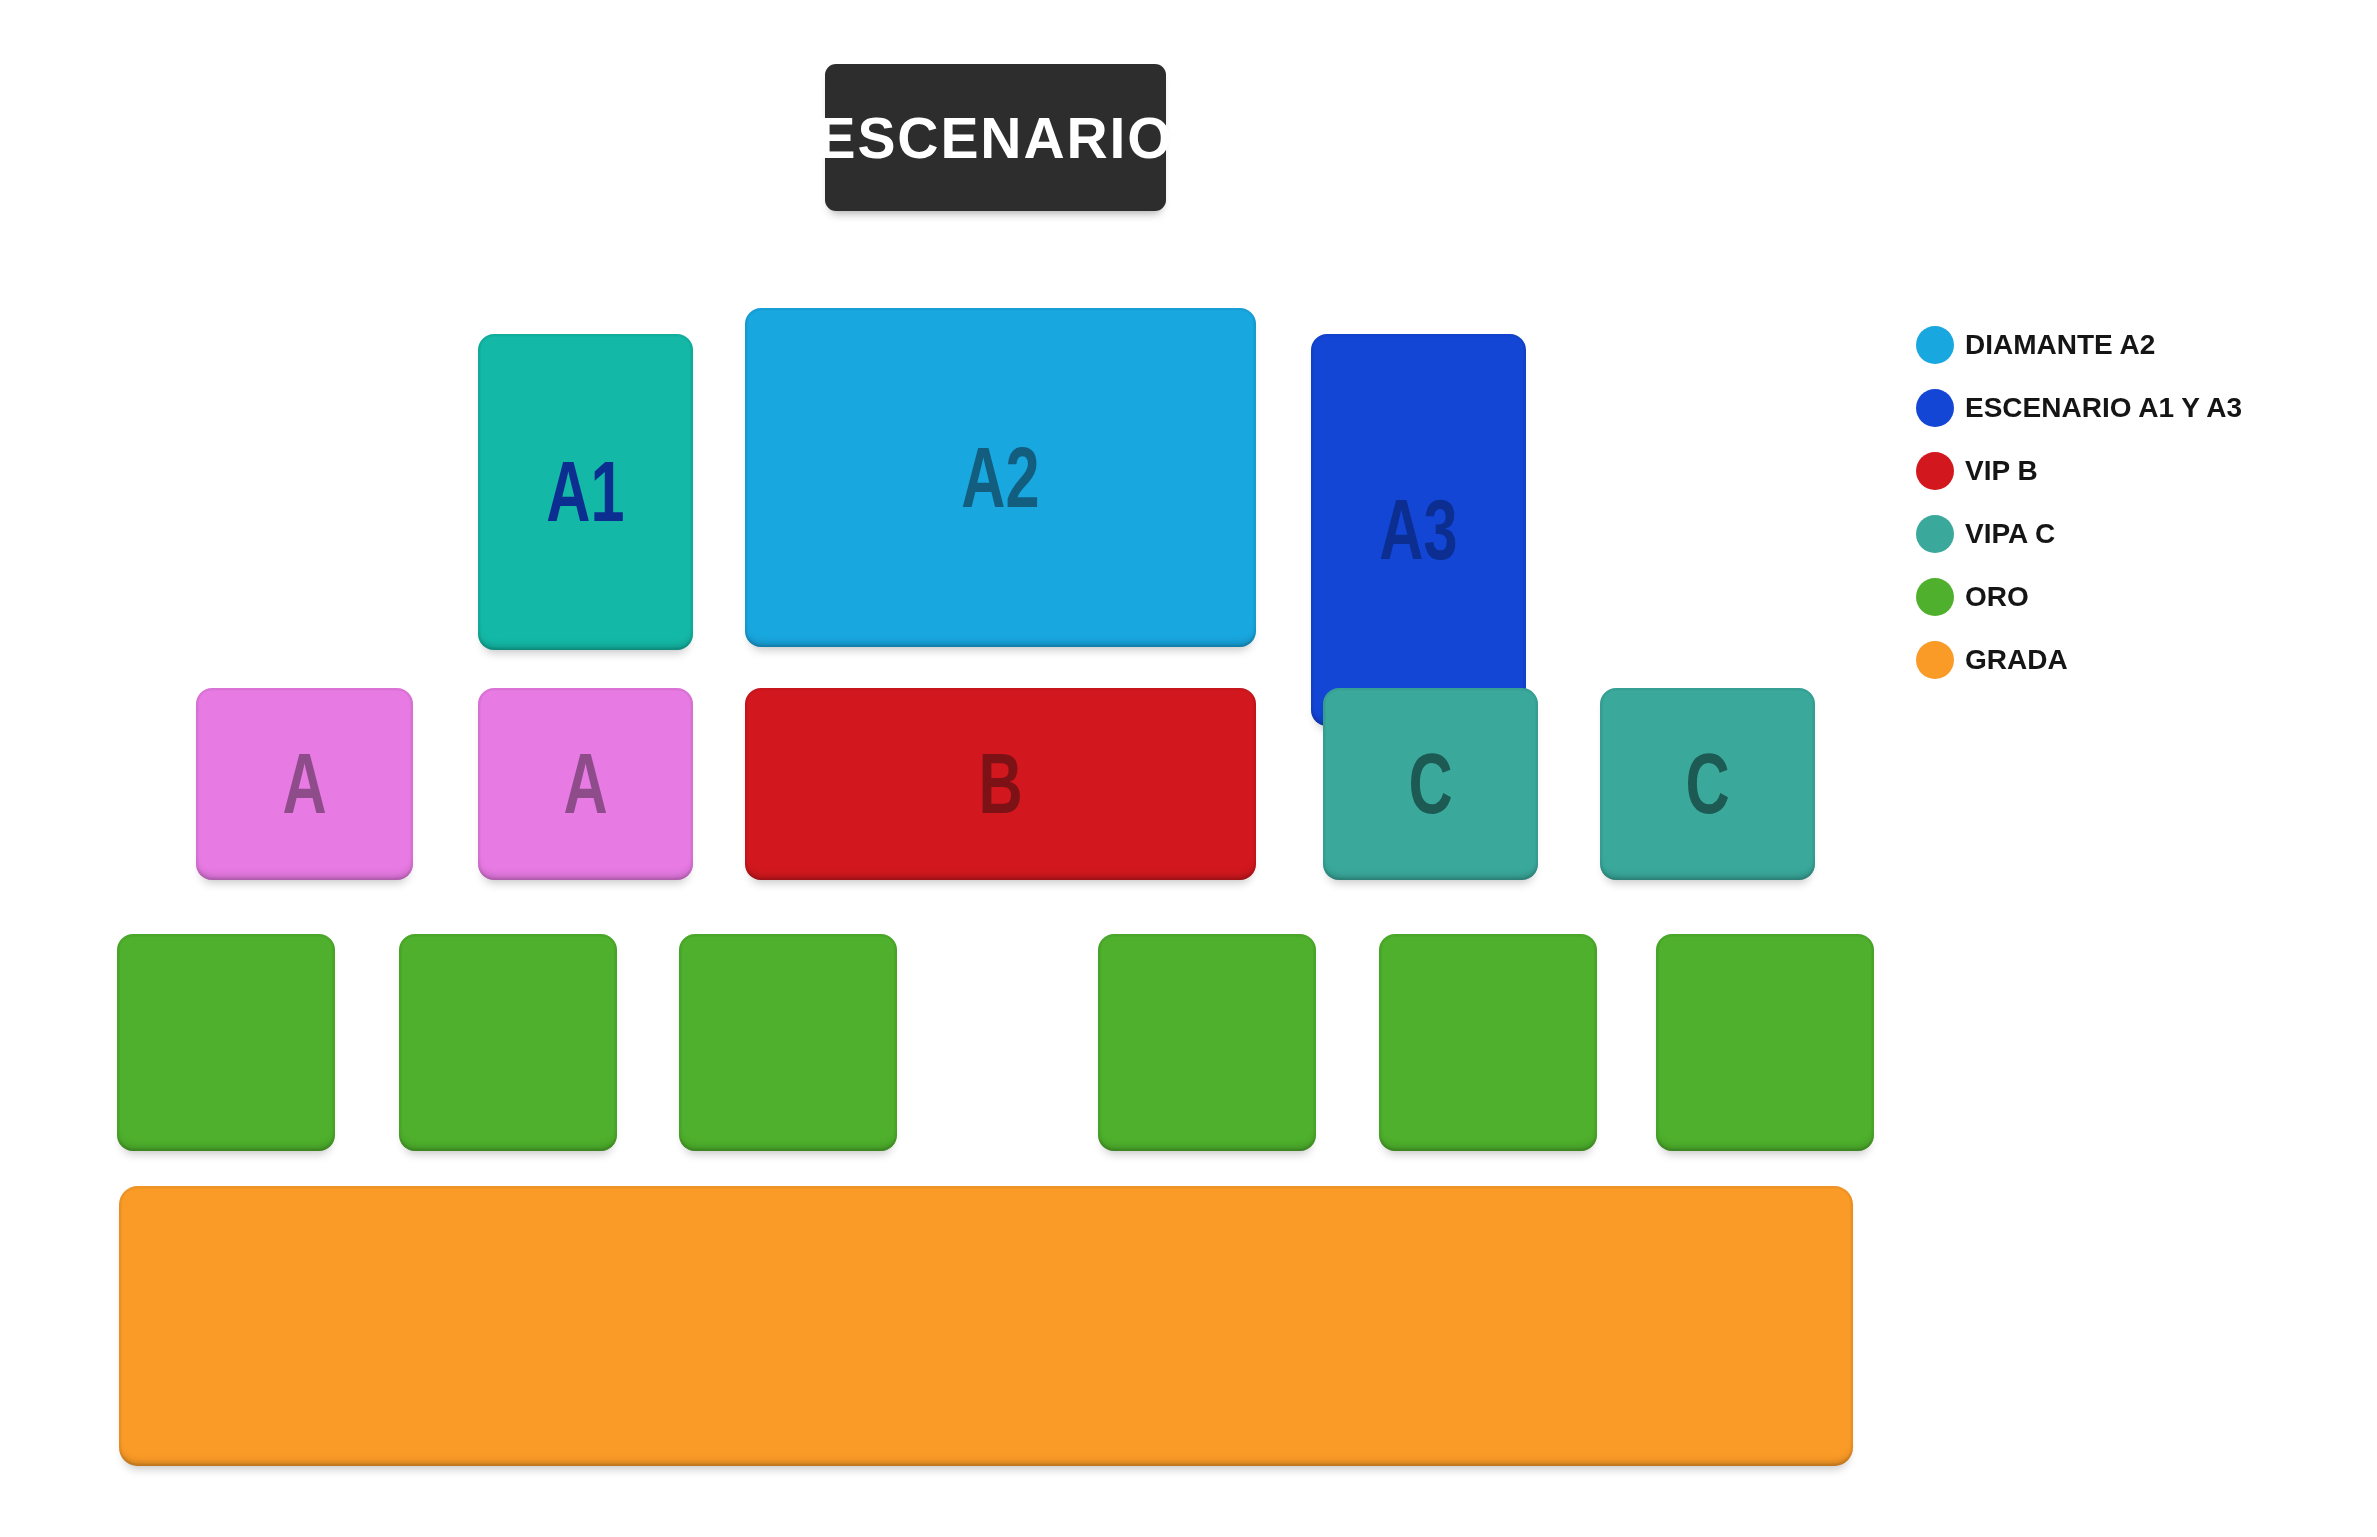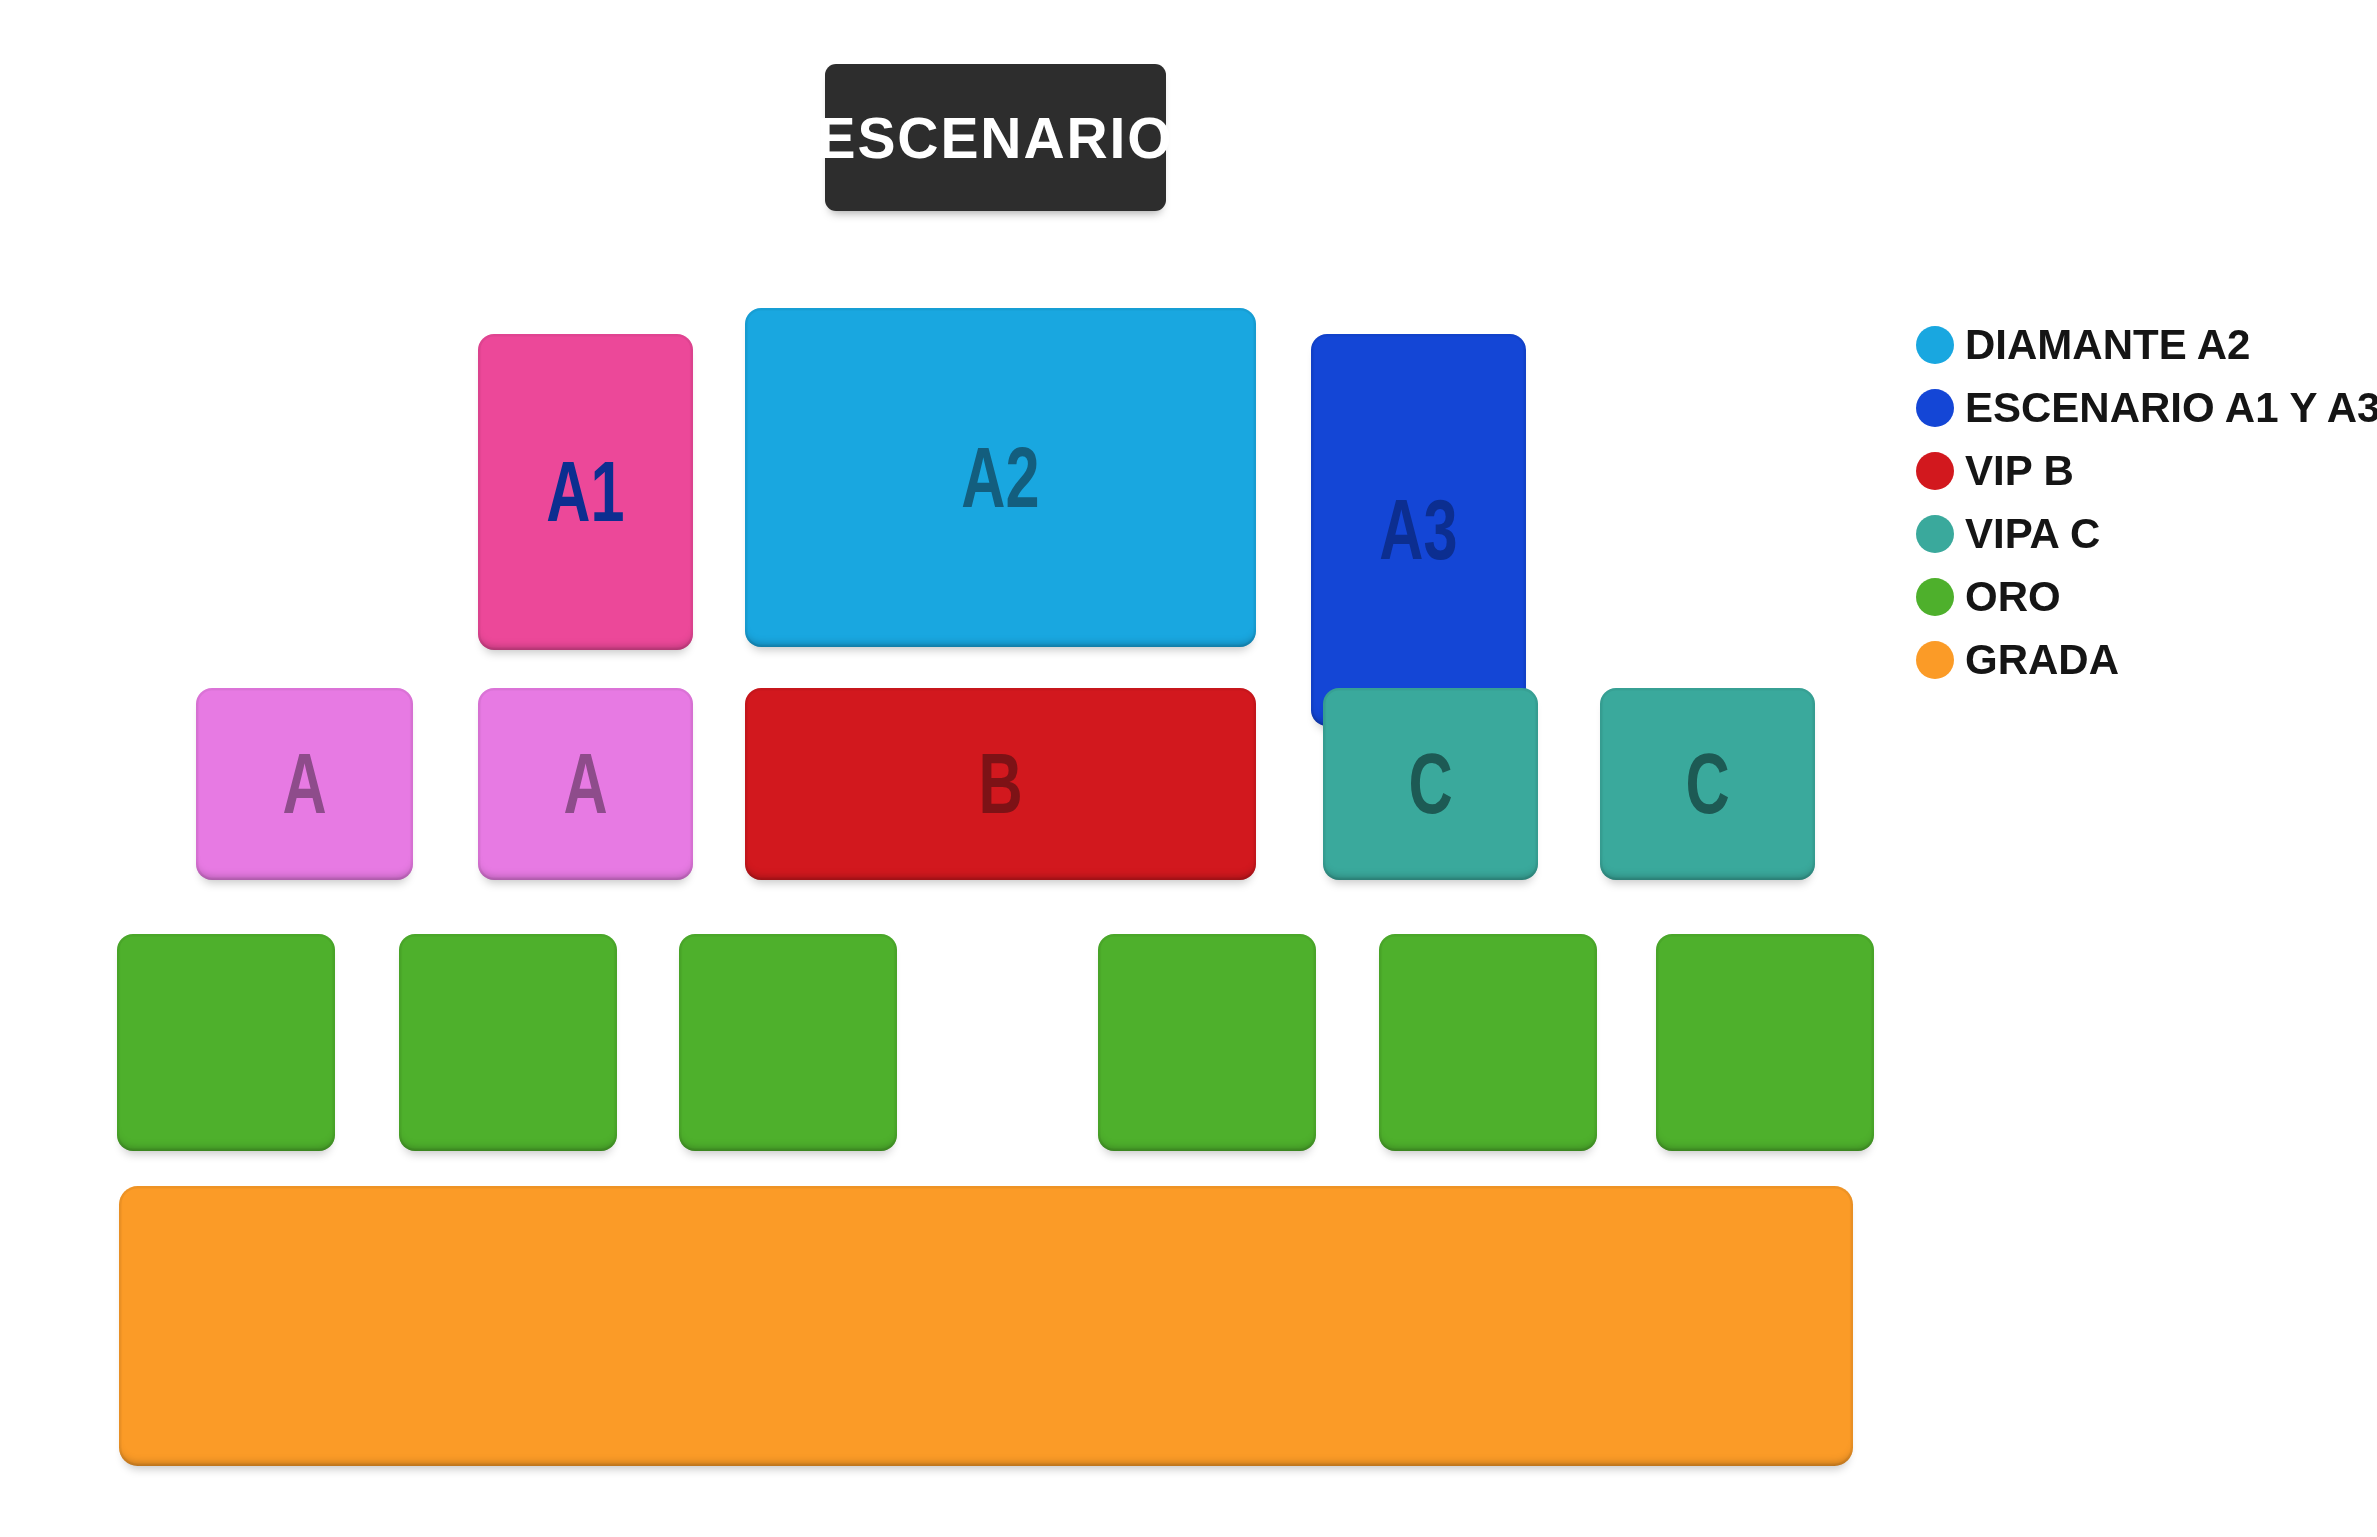--- a/index.html
+++ b/index.html
@@ -90,37 +90,37 @@
     height: 63px;
     display: flex; align-items: center;
     gap: 11px;
   }
   .legend-dot {
     width: 38px; height: 38px;
     border-radius: 50%;
     flex: 0 0 auto;
   }
   .legend-label {
-    font-size: 42px;
+    font-size: 28px;
     font-weight: 600;
     color: #151515;
     white-space: nowrap;
     text-align: right;
   }
 </style>
 </head>
 <body>
 
 <div class="canvas">
 
   <div class="stage">
     <span>ESCENARIO</span>
   </div>
 
-  <div class="sec a1" style="background-color: #ec4899;">
+  <div class="sec a1" style="background-color: #14b8a6;">
     <span class="label txt-on-blue">A1</span>
   </div>
   <div class="sec a2" style="background-color: rgb(25, 167, 224); text-align: center;">
     <span class="label txt-on-cyan">A2</span>
   </div>
   <div class="sec a3" style="background-color: rgb(20, 70, 214);">
     <span class="label txt-on-blue">A3</span>
   </div>
 
   <div class="sec vipa-left" style="background-color: rgb(231, 122, 227);">

